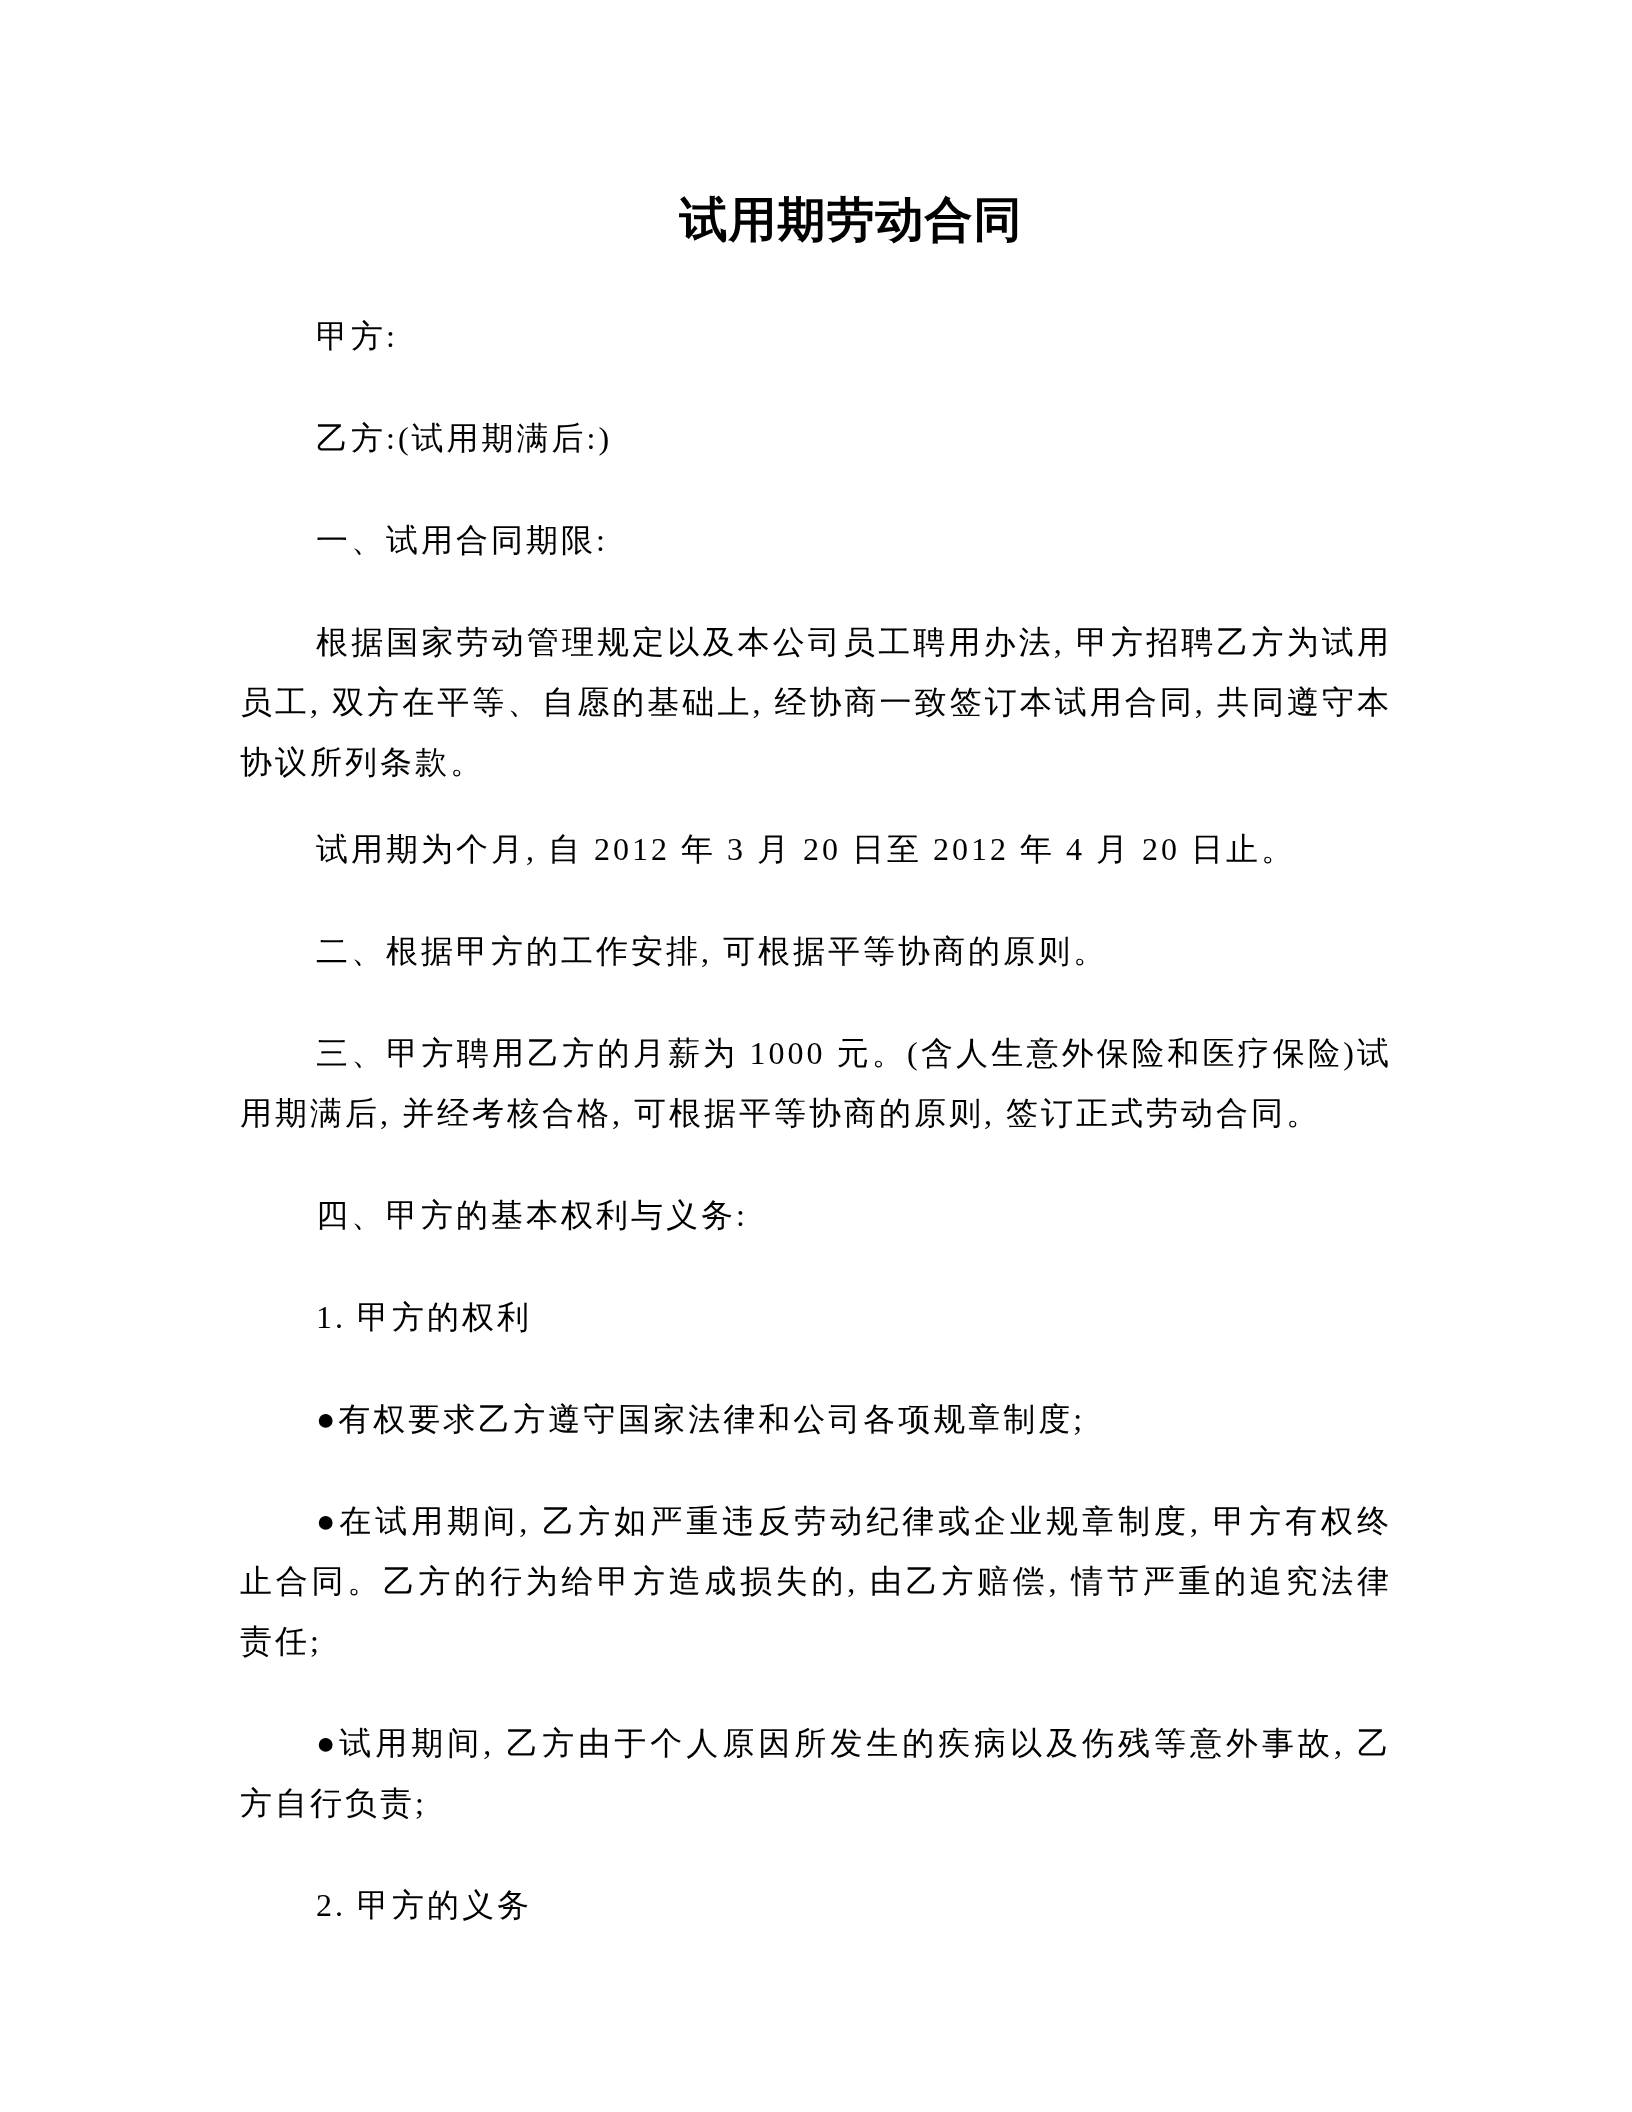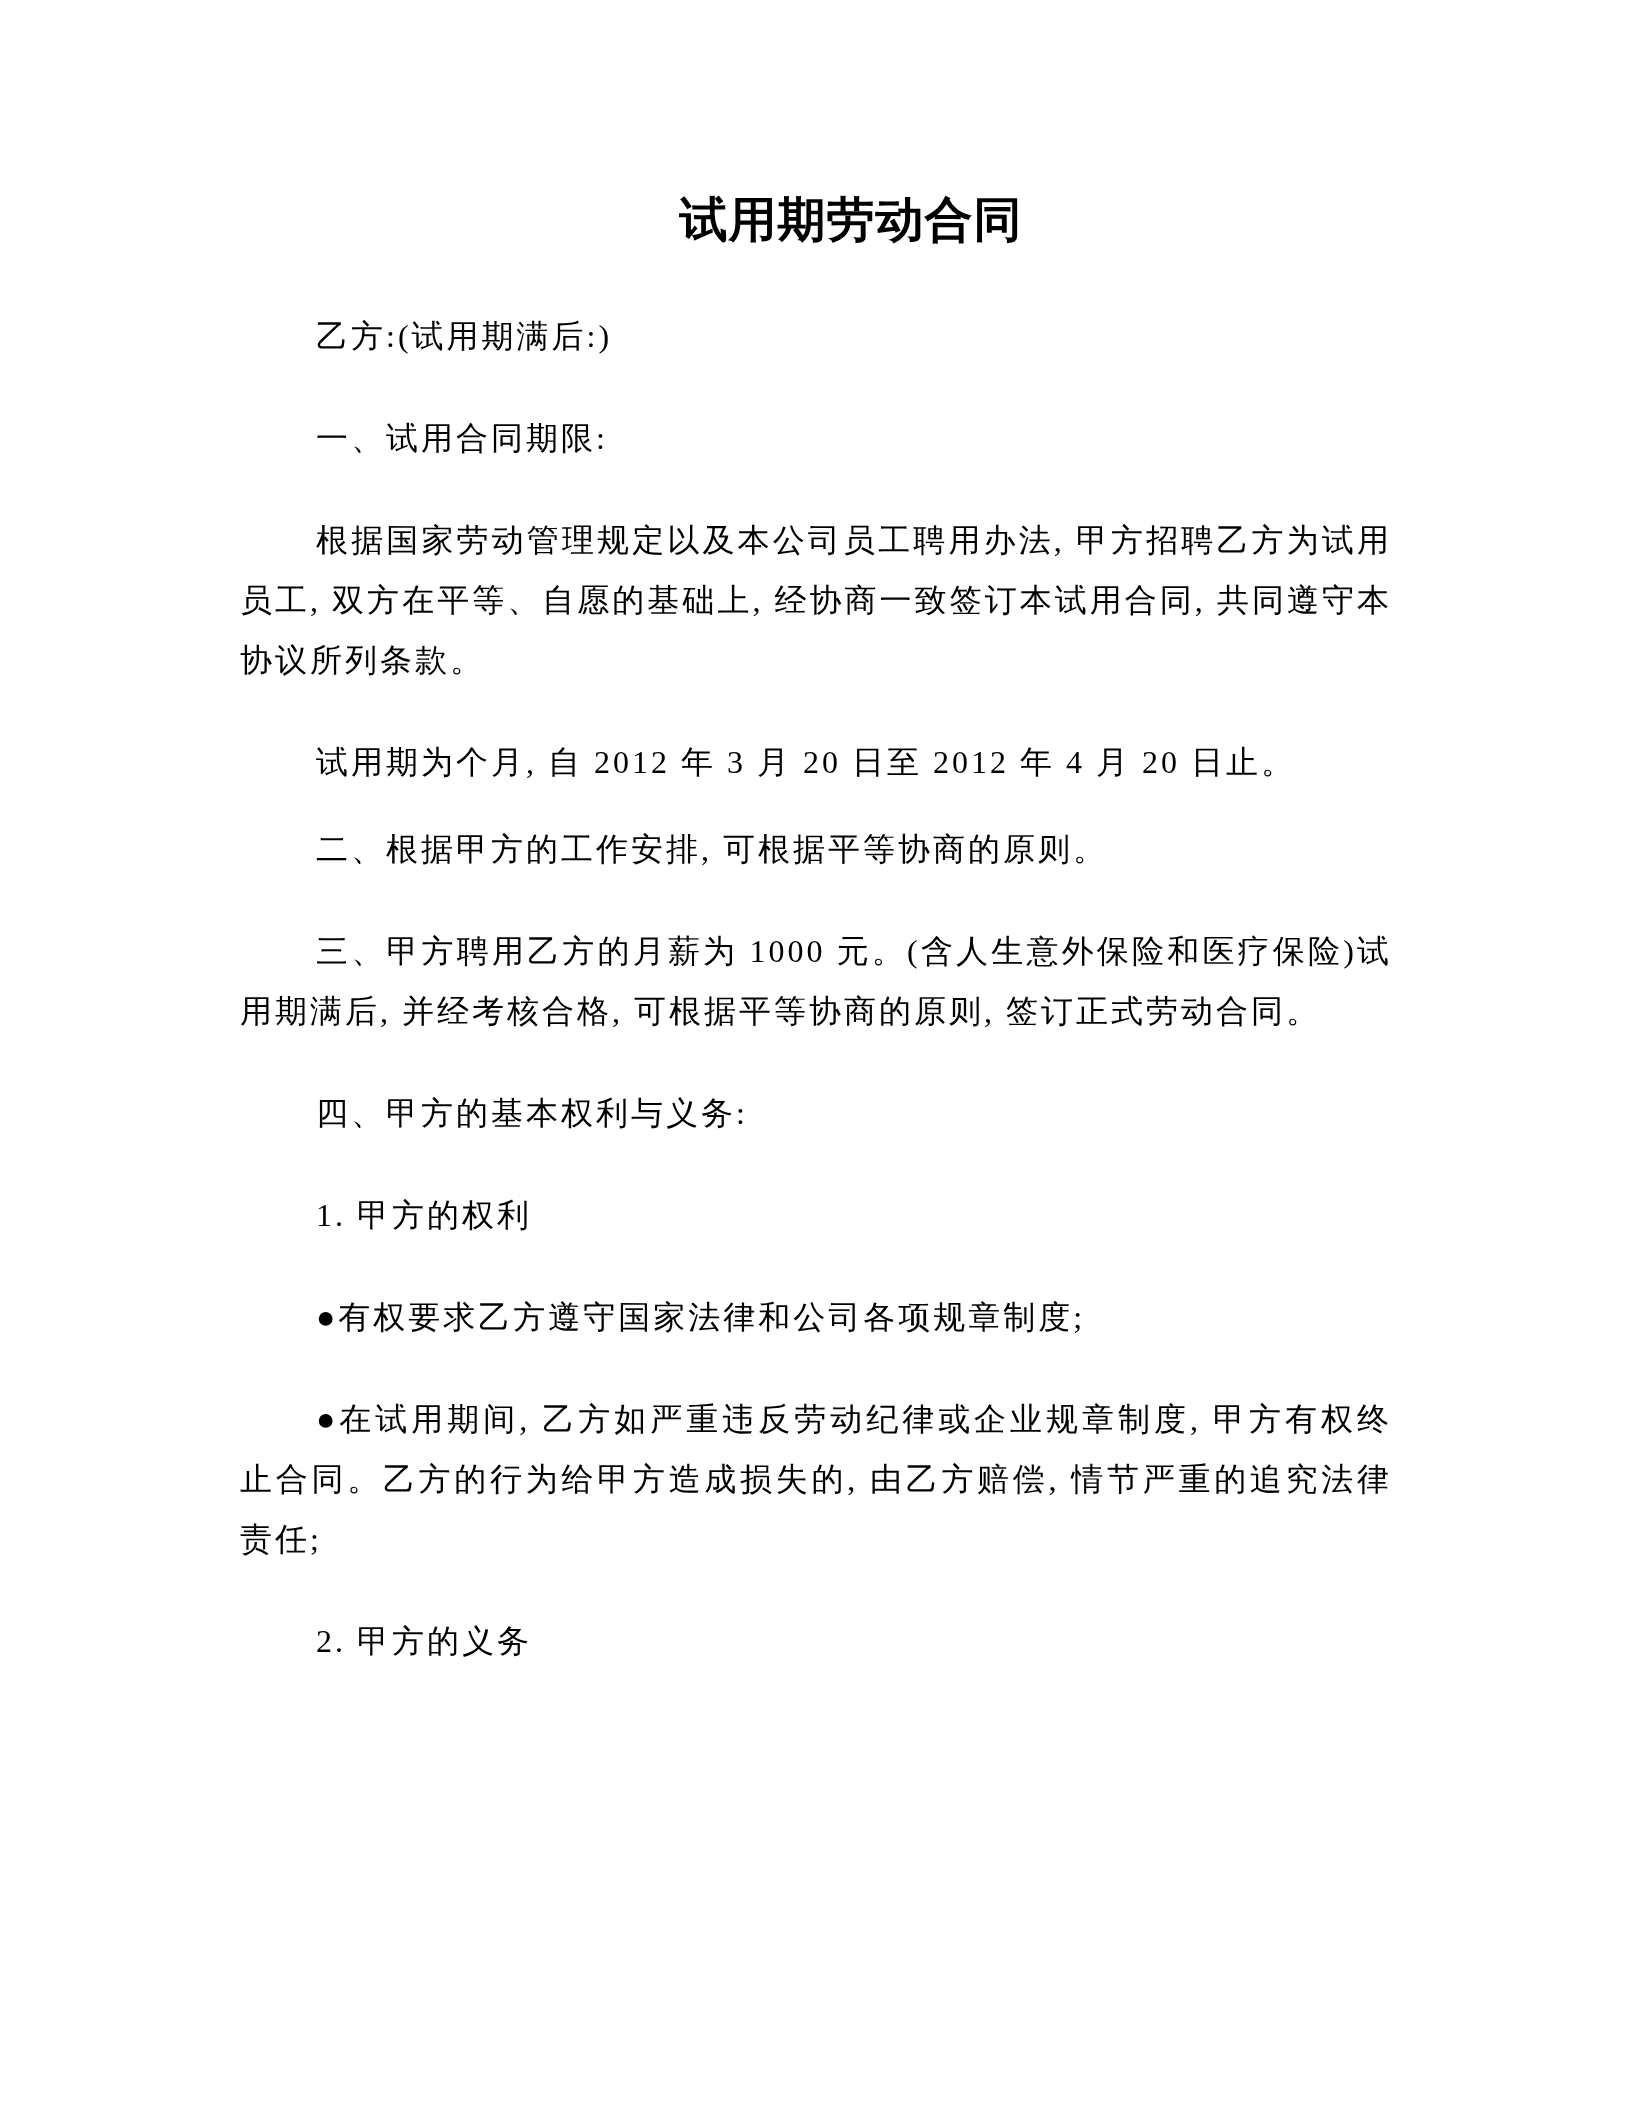--- a/index.html
+++ b/index.html
@@ -43,26 +43,28 @@
   
   .paragraphs p:nth-of-type(5) { margin-top: 27px; font-family: Liberation Serif, serif; }
 </style>
 </head>
 <body>
 
 <div class="page">
   <div class="doc">
     <h1 class="doc-title">试用期劳动合同</h1>
     <div class="paragraphs">
+        <p>甲方:</p>
         <p>乙方:(试用期满后:)</p>
         <p>一、试用合同期限:</p>
         <p>根据国家劳动管理规定以及本公司员工聘用办法, 甲方招聘乙方为试用员工, 双方在平等、自愿的基础上, 经协商一致签订本试用合同, 共同遵守本协议所列条款。</p>
         <p>试用期为个月, 自 2012 年 3 月 20 日至 2012 年 4 月 20 日止。</p>
         <p>二、根据甲方的工作安排, 可根据平等协商的原则。</p>
         <p>三、甲方聘用乙方的月薪为 1000 元。(含人生意外保险和医疗保险)试用期满后, 并经考核合格, 可根据平等协商的原则, 签订正式劳动合同。</p>
         <p>四、甲方的基本权利与义务:</p>
         <p>1. 甲方的权利</p>
         <p>●有权要求乙方遵守国家法律和公司各项规章制度;</p>
         <p>●在试用期间, 乙方如严重违反劳动纪律或企业规章制度, 甲方有权终止合同。乙方的行为给甲方造成损失的, 由乙方赔偿, 情节严重的追究法律责任;</p>
+        <p>●试用期间, 乙方由于个人原因所发生的疾病以及伤残等意外事故, 乙方自行负责;</p>
         <p>2. 甲方的义务</p>
       </div>
   </div>
 </div>
 
 </body></html>

